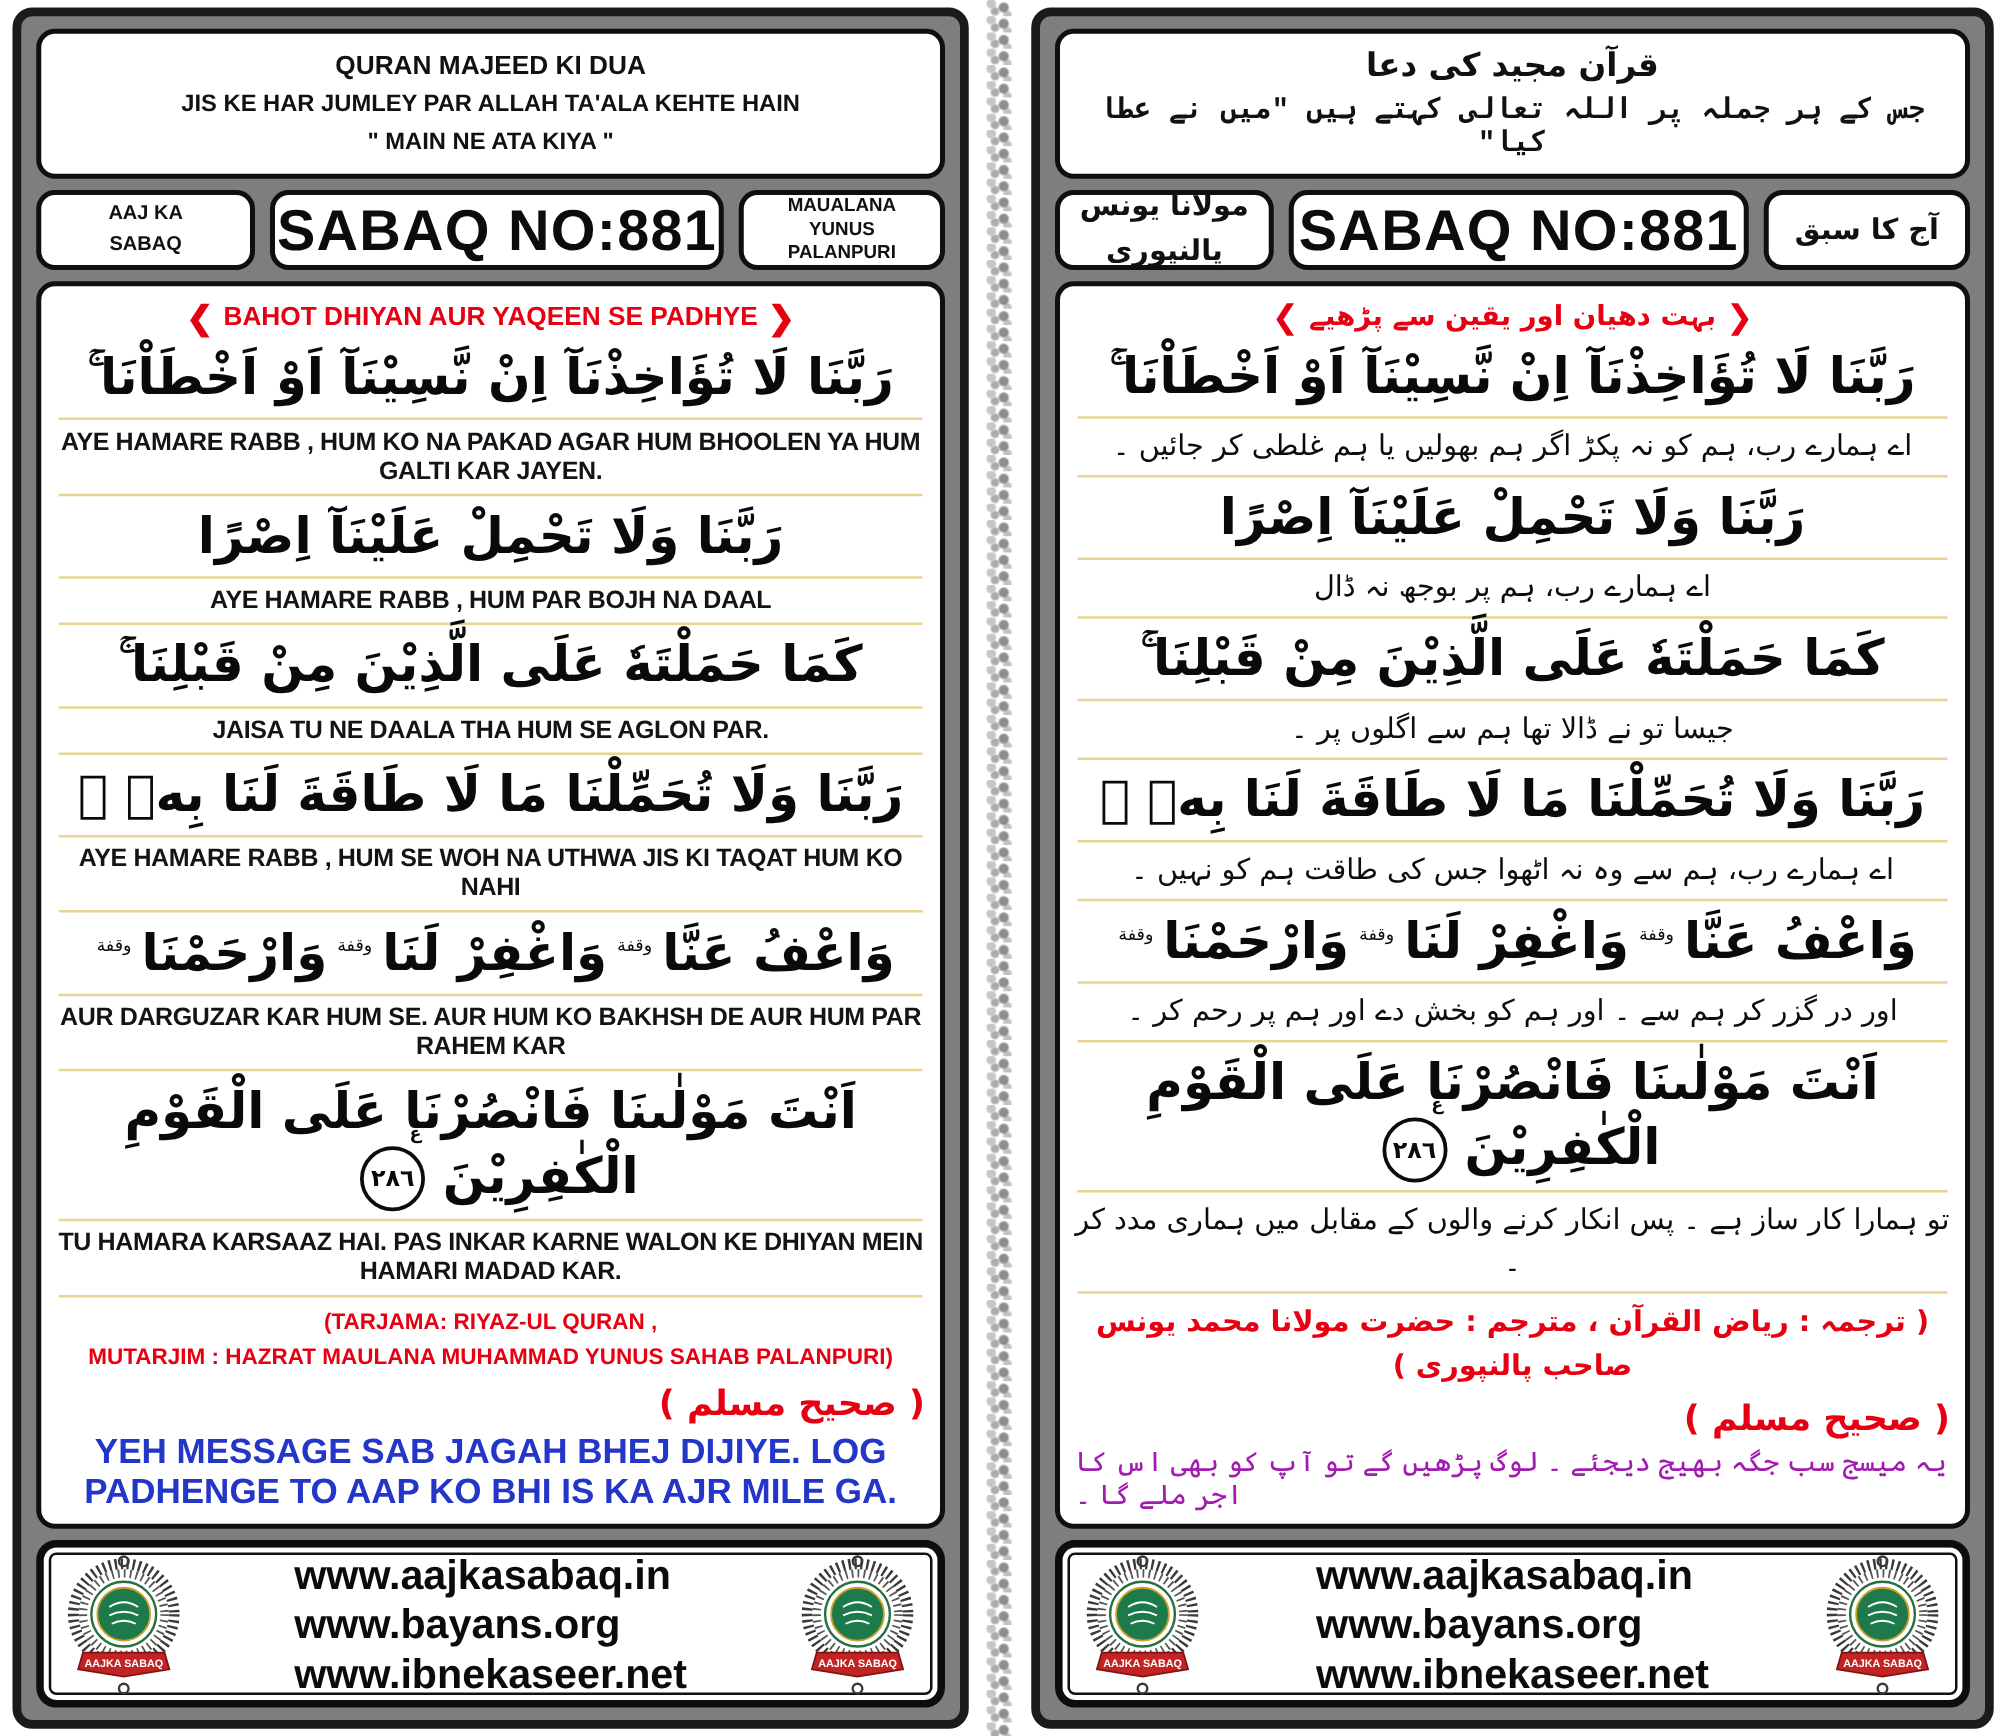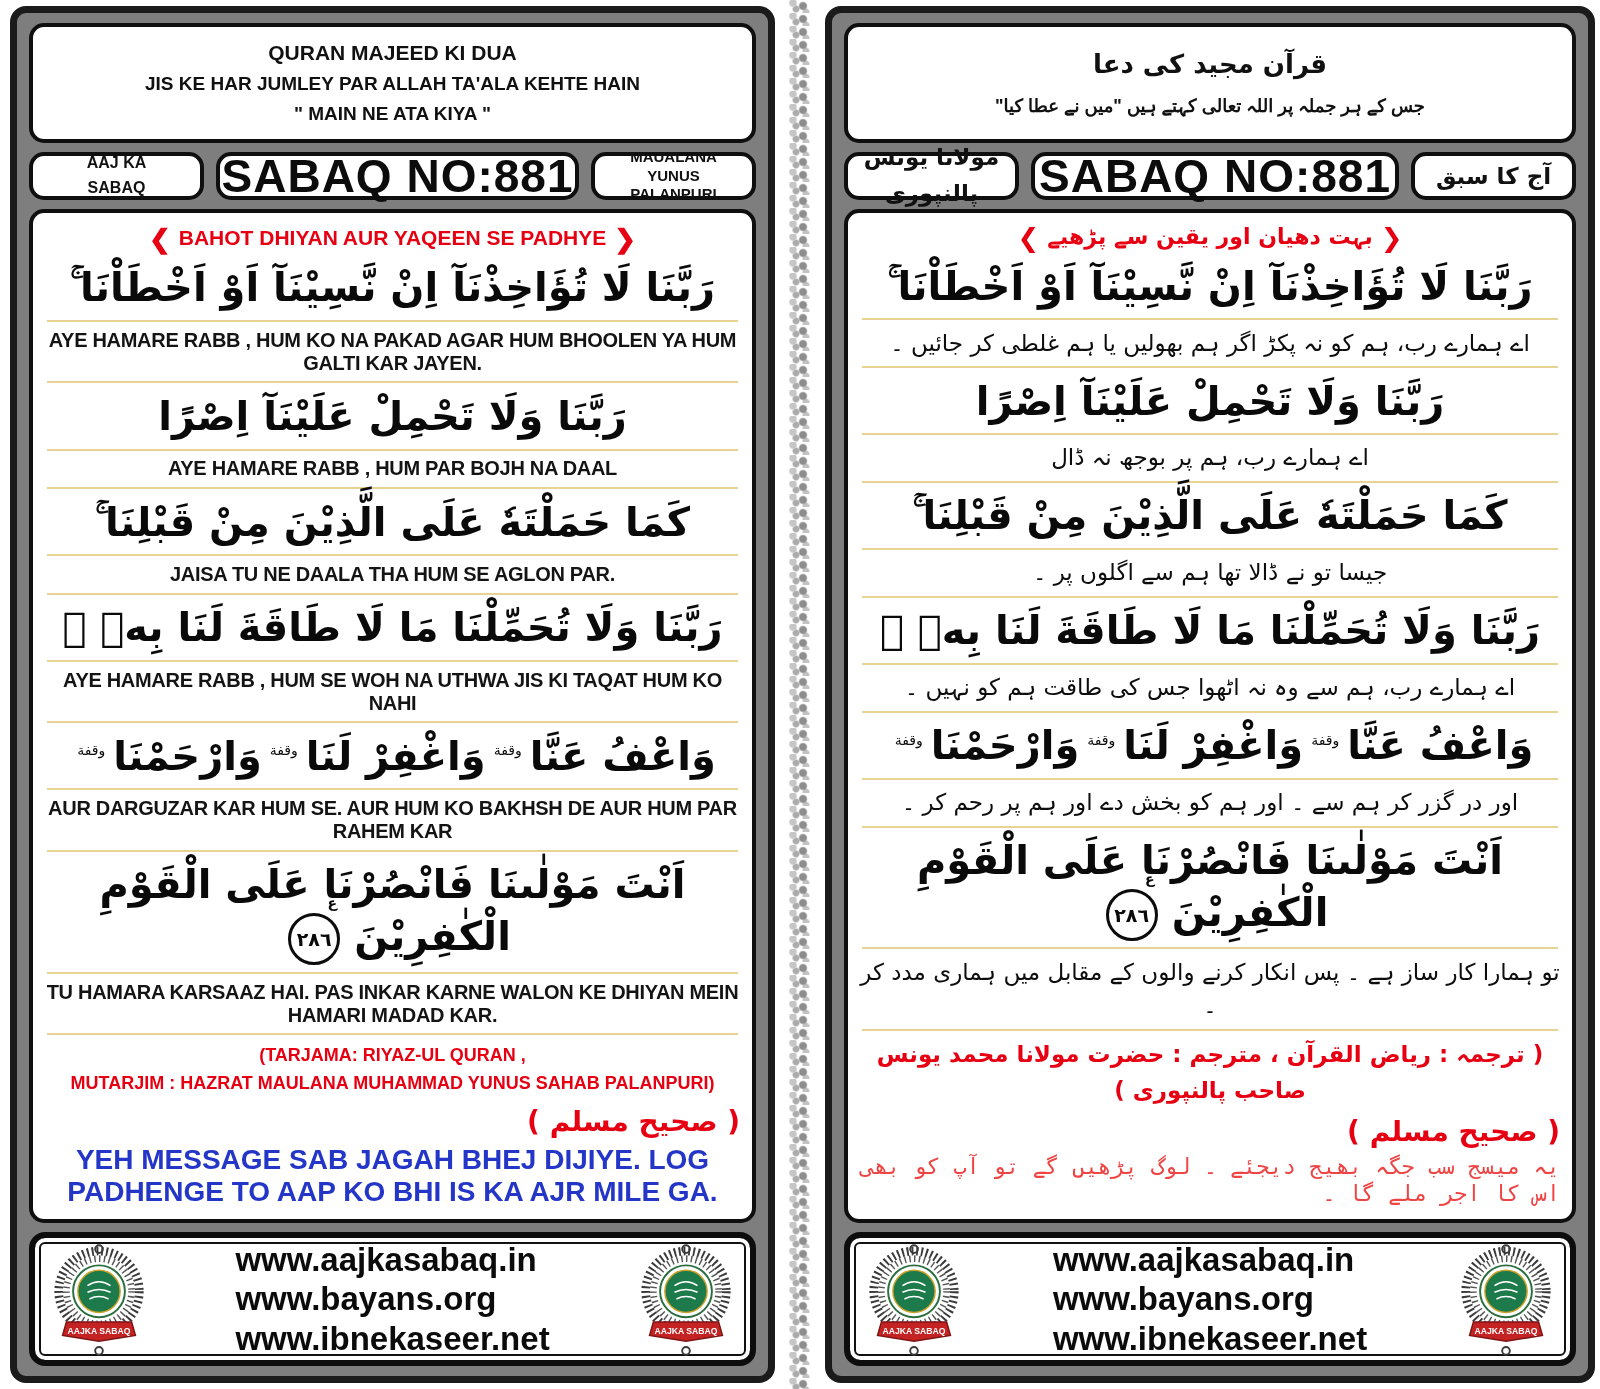--- a/index.html
+++ b/index.html
@@ -22,23 +22,23 @@
       radial-gradient(circle at 15px 9px,#ababab 2.6px,transparent 4.2px),
       radial-gradient(circle at 25px 12px,#c2c2c2 2.6px,transparent 4.2px);
     background-size:40px 13px;background-repeat:repeat-y;background-position:center top;}
 
   
   .hdr{height:120px;display:flex;flex-direction:column;justify-content:space-evenly;
        text-align:center;padding:6px 12px;}
   .hdr .l1{font-size:21px;font-weight:bold;color:#111;}
   .hdr .l2{font-size:19px;font-weight:bold;color:#111;}
   .hdr.urdu .l1{font-size:26px;font-weight:bold;font-family:"DejaVu Sans",sans-serif;}
-  .hdr.urdu .l2{font-size:18px;font-family:Liberation Sans, sans-serif;}
-
-  .brow{display:flex;gap:12px;height:48px;}
+  .hdr.urdu .l2{font-size:23px;font-family:Liberation Mono, monospace;}
+
+  .brow{display:flex;gap:12px;height:64px;}
   .badge{display:flex;flex-direction:column;justify-content:center;text-align:center;
          font-weight:bold;color:#111;}
   .badge.small{width:175px;font-size:16px;line-height:1.55;}
   .badge.tri{width:165px;font-size:15px;line-height:1.25;}
   .badge.urdu{font-family:"DejaVu Sans",sans-serif;font-size:23px;font-weight:bold;}
   .sabaqno{flex:1;display:flex;align-items:center;justify-content:center;
            font-size:46px;font-weight:bold;letter-spacing:1px;color:#0c0c0c;}
 
   
   .content{flex:1;display:flex;flex-direction:column;justify-content:space-evenly;
@@ -55,21 +55,21 @@
               direction:rtl;line-height:1.45;}
   .ayah-circle{display:inline-flex;align-items:center;justify-content:center;width:46px;height:46px;
                border:3px solid #0c0c0c;border-radius:50%;font-size:19px;font-weight:bold;
                vertical-align:middle;margin:0 14px;position:relative;}
   .ayah-circle .mark{position:absolute;top:-22px;right:0;font-size:14px;font-weight:bold;}
   .attrib{text-align:center;color:#e60012;font-weight:bold;font-size:18px;line-height:1.55;}
   .attrib.urdu{font-family:"DejaVu Sans",sans-serif;font-size:23px;direction:rtl;}
   .sahih{text-align:right;color:#e60012;font-weight:bold;font-size:28px;
          font-family:"DejaVu Sans",sans-serif;direction:rtl;}
   .msg-blue{text-align:center;color:#2436c7;font-weight:bold;font-size:28px;}
-  .msg-urdu{text-align:right;color:#ef4444;font-family:Liberation Mono, monospace;font-size:22px;direction:rtl;}
+  .msg-urdu{text-align:left;color:#a21caf;font-family:Liberation Sans, sans-serif;font-size:22px;direction:rtl;}
 
   
   .footer{height:134px;border:6px solid #0d0d0d;border-radius:16px;background:#fff;
           box-shadow:inset 0 0 0 4px #ffffff,inset 0 0 0 6px #111111;
           display:flex;align-items:center;justify-content:space-between;padding:6px 16px;box-sizing:border-box;}
   .sites{font-size:33px;font-weight:bold;color:#0b0b0b;line-height:1.2;text-align:left;}
   .logo{width:96px;height:118px;flex:0 0 auto;}
 </style>
 </head>
 <body>

